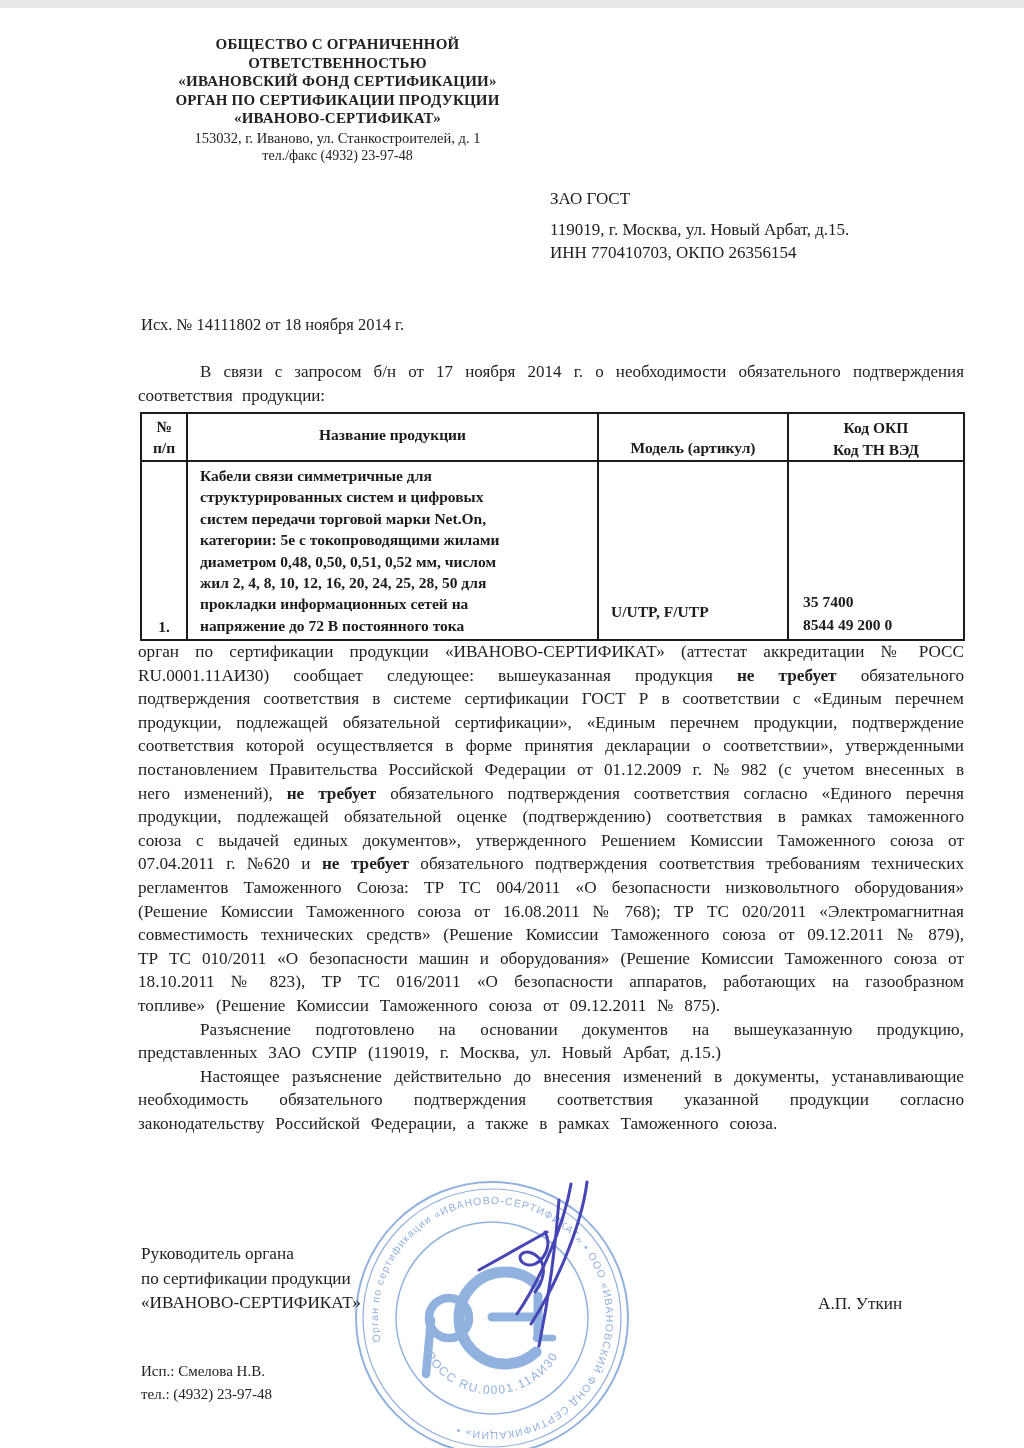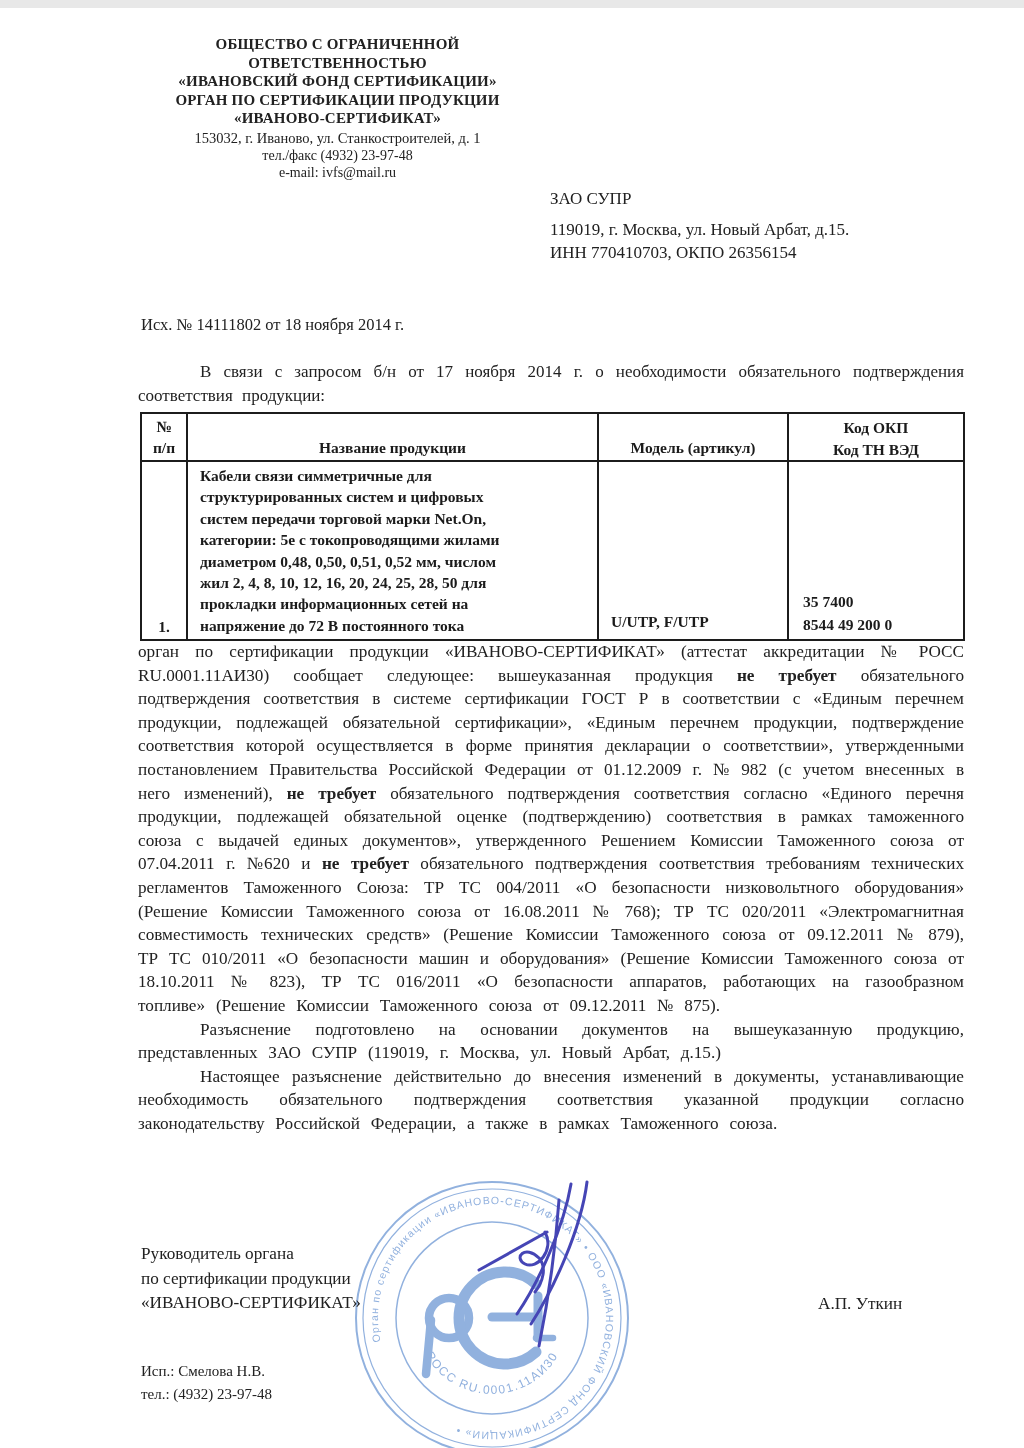--- a/index.html
+++ b/index.html
@@ -75,27 +75,27 @@
     font-weight: bold;
     font-size: 15.5px;
     color: #1b1b1b;
   }
   .product-table thead th { height: 48px; }
   .col-num   { width: 46px;  }
   .col-name  { width: 411px; }
   .col-model { width: 190px; }
   .col-codes { width: 176px; }
   th.h-num   { vertical-align: top; text-align: center; line-height: 21px; padding-top: 2px; }
-  th.h-name  { vertical-align: bottom; text-align: center; padding-bottom: 3px; }
+  th.h-name  { vertical-align: bottom; text-align: center; padding-bottom: 16px; }
   th.h-model { vertical-align: bottom; text-align: center; padding-bottom: 3px; border-radius: 21px; }
   th.h-codes { vertical-align: top; text-align: center; line-height: 21.5px; padding-top: 3px; }
   .product-table tbody td { height: 172px; }
   td.c-num   { vertical-align: bottom; text-align: center; padding-bottom: 3px; }
   td.c-name  { vertical-align: top; text-align: left; padding: 3px 18px 3px 12px; line-height: 21.4px; }
-  td.c-model { vertical-align: bottom; text-align: left; padding: 0 0 8px 12px; }
+  td.c-model { vertical-align: bottom; text-align: left; padding: 0 0 18px 12px; }
   td.c-codes { vertical-align: bottom; text-align: left; padding: 0 0 3px 14px; line-height: 23px; }
 
   
   .bodytext {
     position: absolute;
     left: 138px; top: 632px;
     width: 826px;
     font-size: 17.2px;
     line-height: 23.6px;
     text-align: justify;
@@ -155,25 +155,24 @@
 <div class="page">
 
   <div class="sender">
     <div class="sender-org pre">ОБЩЕСТВО С ОГРАНИЧЕННОЙ
 ОТВЕТСТВЕННОСТЬЮ
 «ИВАНОВСКИЙ ФОНД СЕРТИФИКАЦИИ»
 ОРГАН ПО СЕРТИФИКАЦИИ ПРОДУКЦИИ
 «ИВАНОВО-СЕРТИФИКАТ»</div>
     <div class="sender-address">153032, г. Иваново, ул. Станкостроителей, д. 1</div>
     <div class="sender-phone">тел./факс (4932) 23-97-48</div>
-    <div class="sender-email">e-mail: ivfs@mail.ru</div>
   </div>
 
   <div class="recipient">
-    <div class="recipient-name">ЗАО СУПР</div>
+    <div class="recipient-name">ЗАО ГОСТ</div>
     <div>119019, г. Москва, ул. Новый Арбат, д.15.</div>
     <div>ИНН 770410703, ОКПО 26356154</div>
   </div>
 
   <div class="ref-line">Исх. № 14111802  от 18 ноября 2014 г.</div>
 
   <div class="intro">В связи с запросом б/н от 17 ноября 2014 г. о необходимости обязательного подтверждения соответствия продукции:</div>
 
   <table class="product-table">
     <colgroup>

